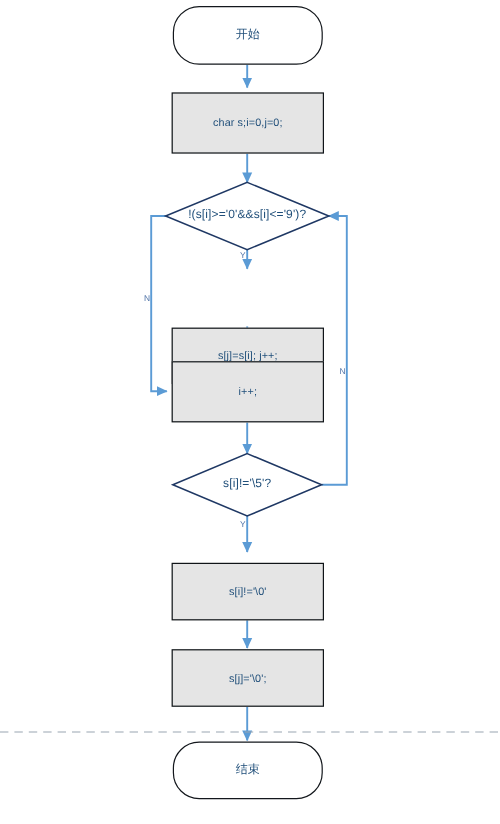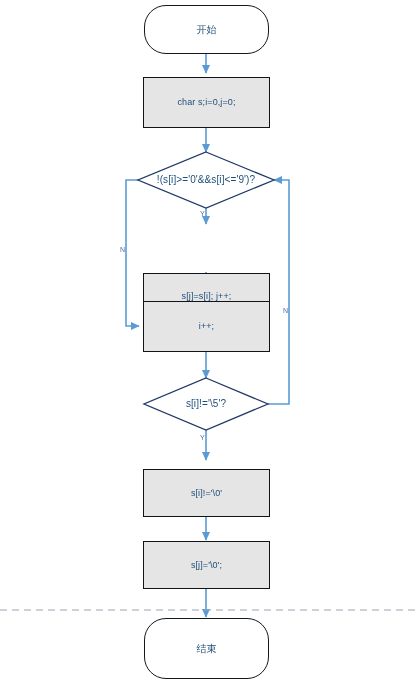--- a/index.html
+++ b/index.html
@@ -130,20 +130,20 @@
 </div>
 
 <div class="node node-process" style="left:143px; top:469px; width:127px; height:48px;">
   <span>s[i]!='\0'</span>
 </div>
 
 <div class="node node-process" style="left:143px; top:541px; width:127px; height:48px;">
   <span>s[j]='\0';</span>
 </div>
 
-<div class="node node-terminal cjk" style="left:144px; top:618px; width:125px; height:61px;">
+<div class="node node-terminal cjk" style="left:144px; top:618px; width:125px; height:48px;">
   <span>结束</span>
 </div>
 
 <div class="edge-label" style="left:200px; top:210px;">Y</div>
 <div class="edge-label" style="left:120px; top:246px;">N</div>
 <div class="edge-label" style="left:200px; top:434px;">Y</div>
 <div class="edge-label" style="left:283px; top:307px;">N</div>
 
 </body></html>

